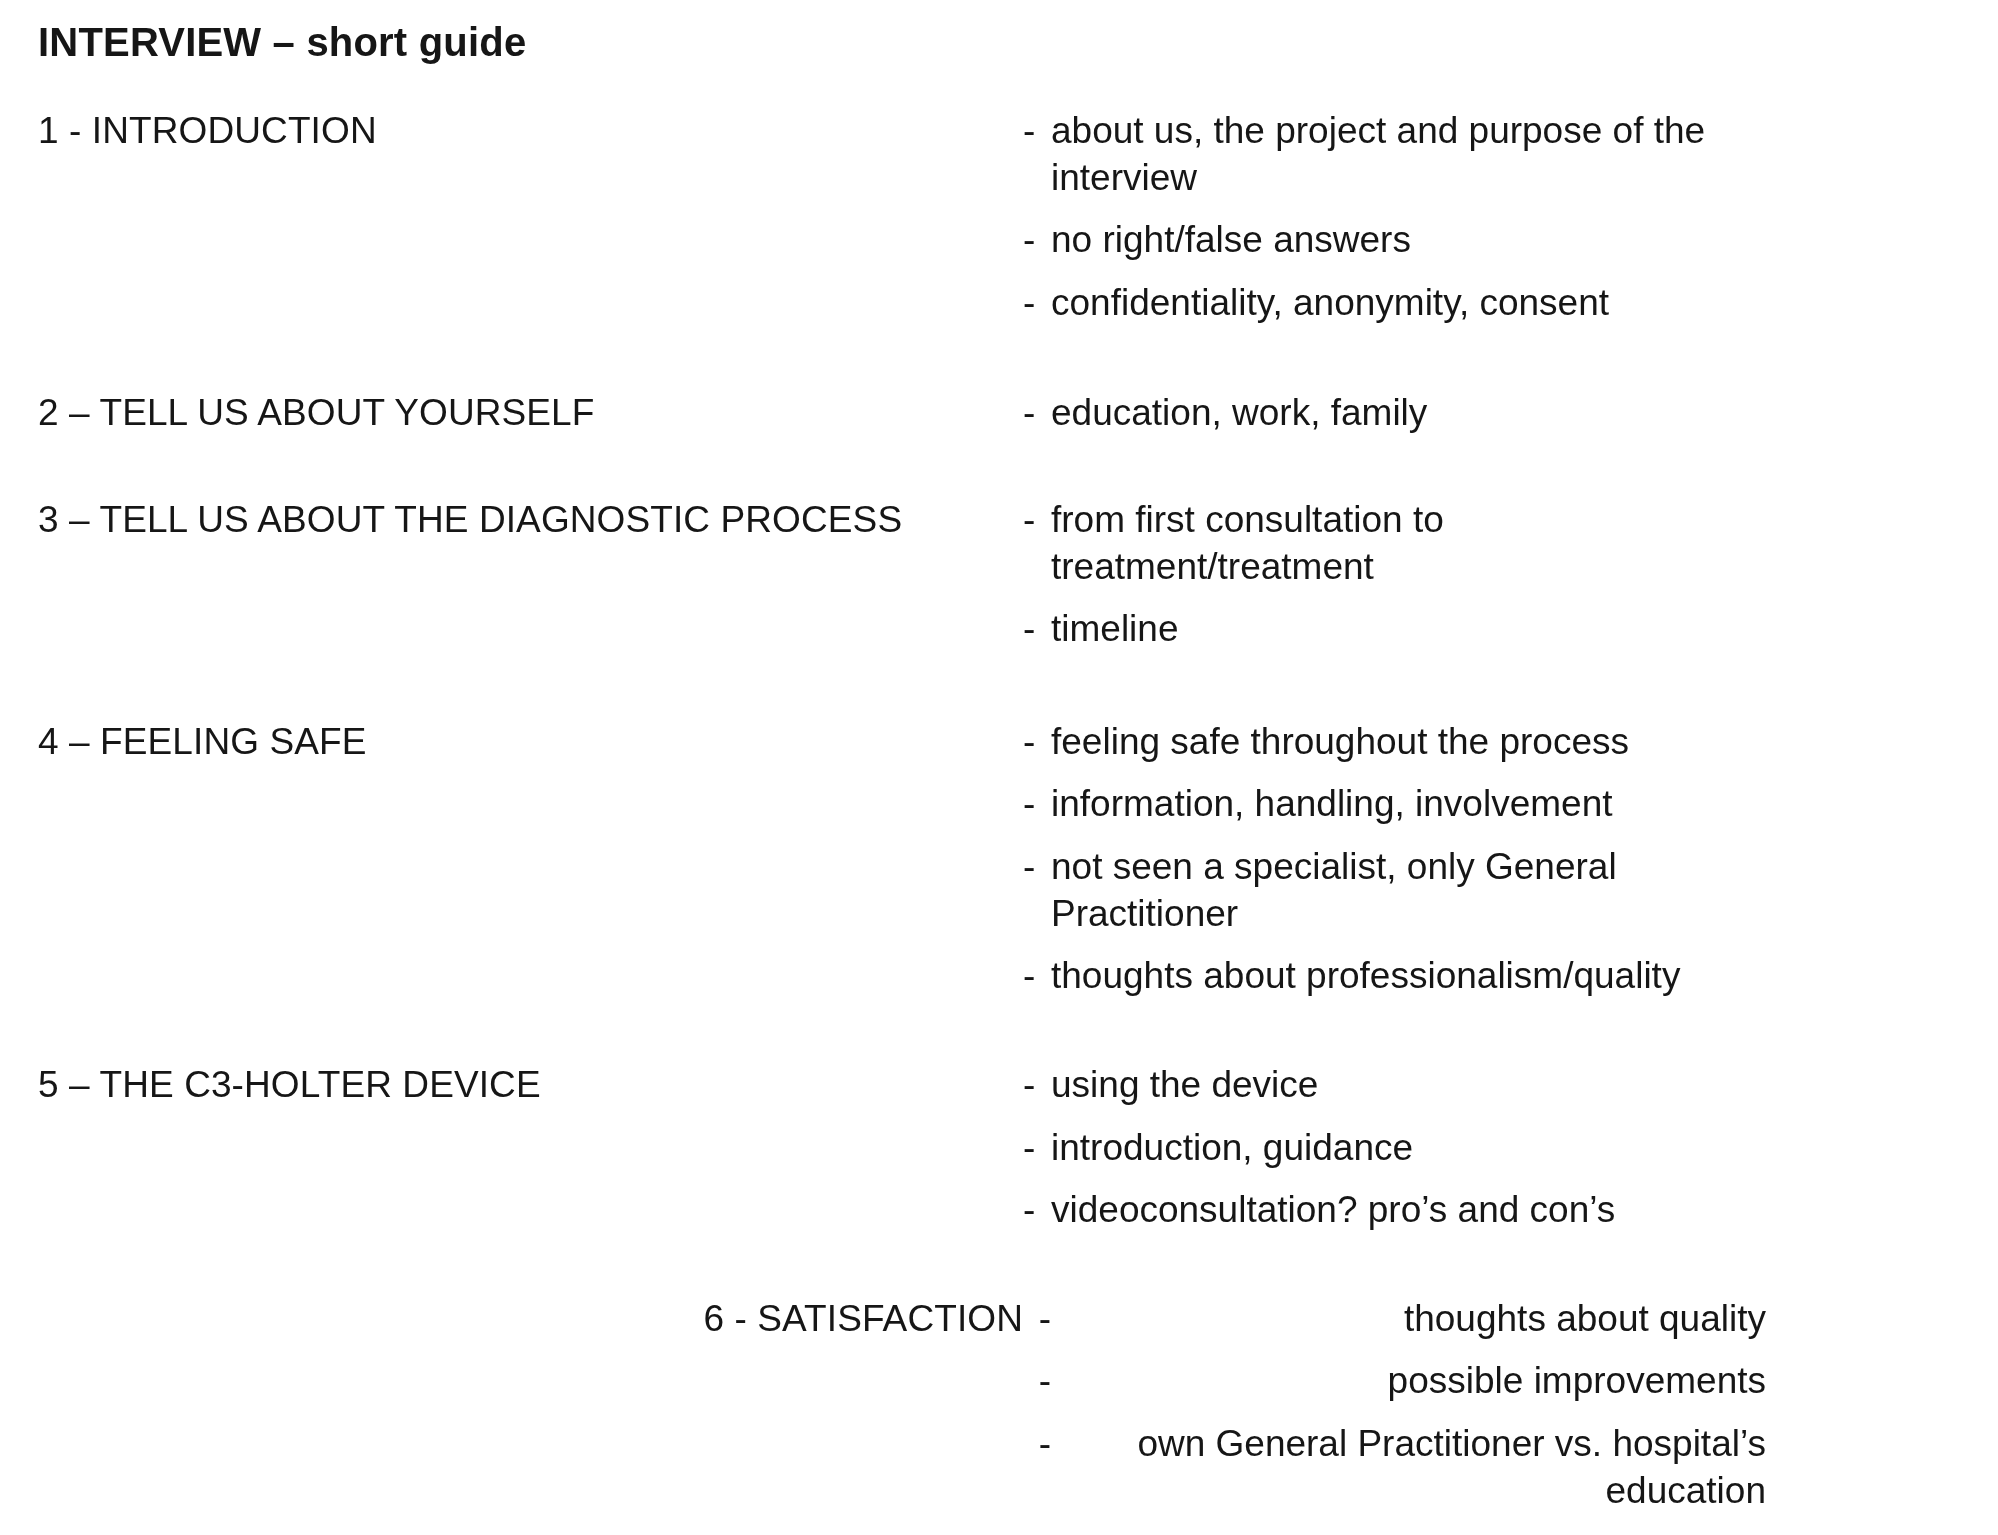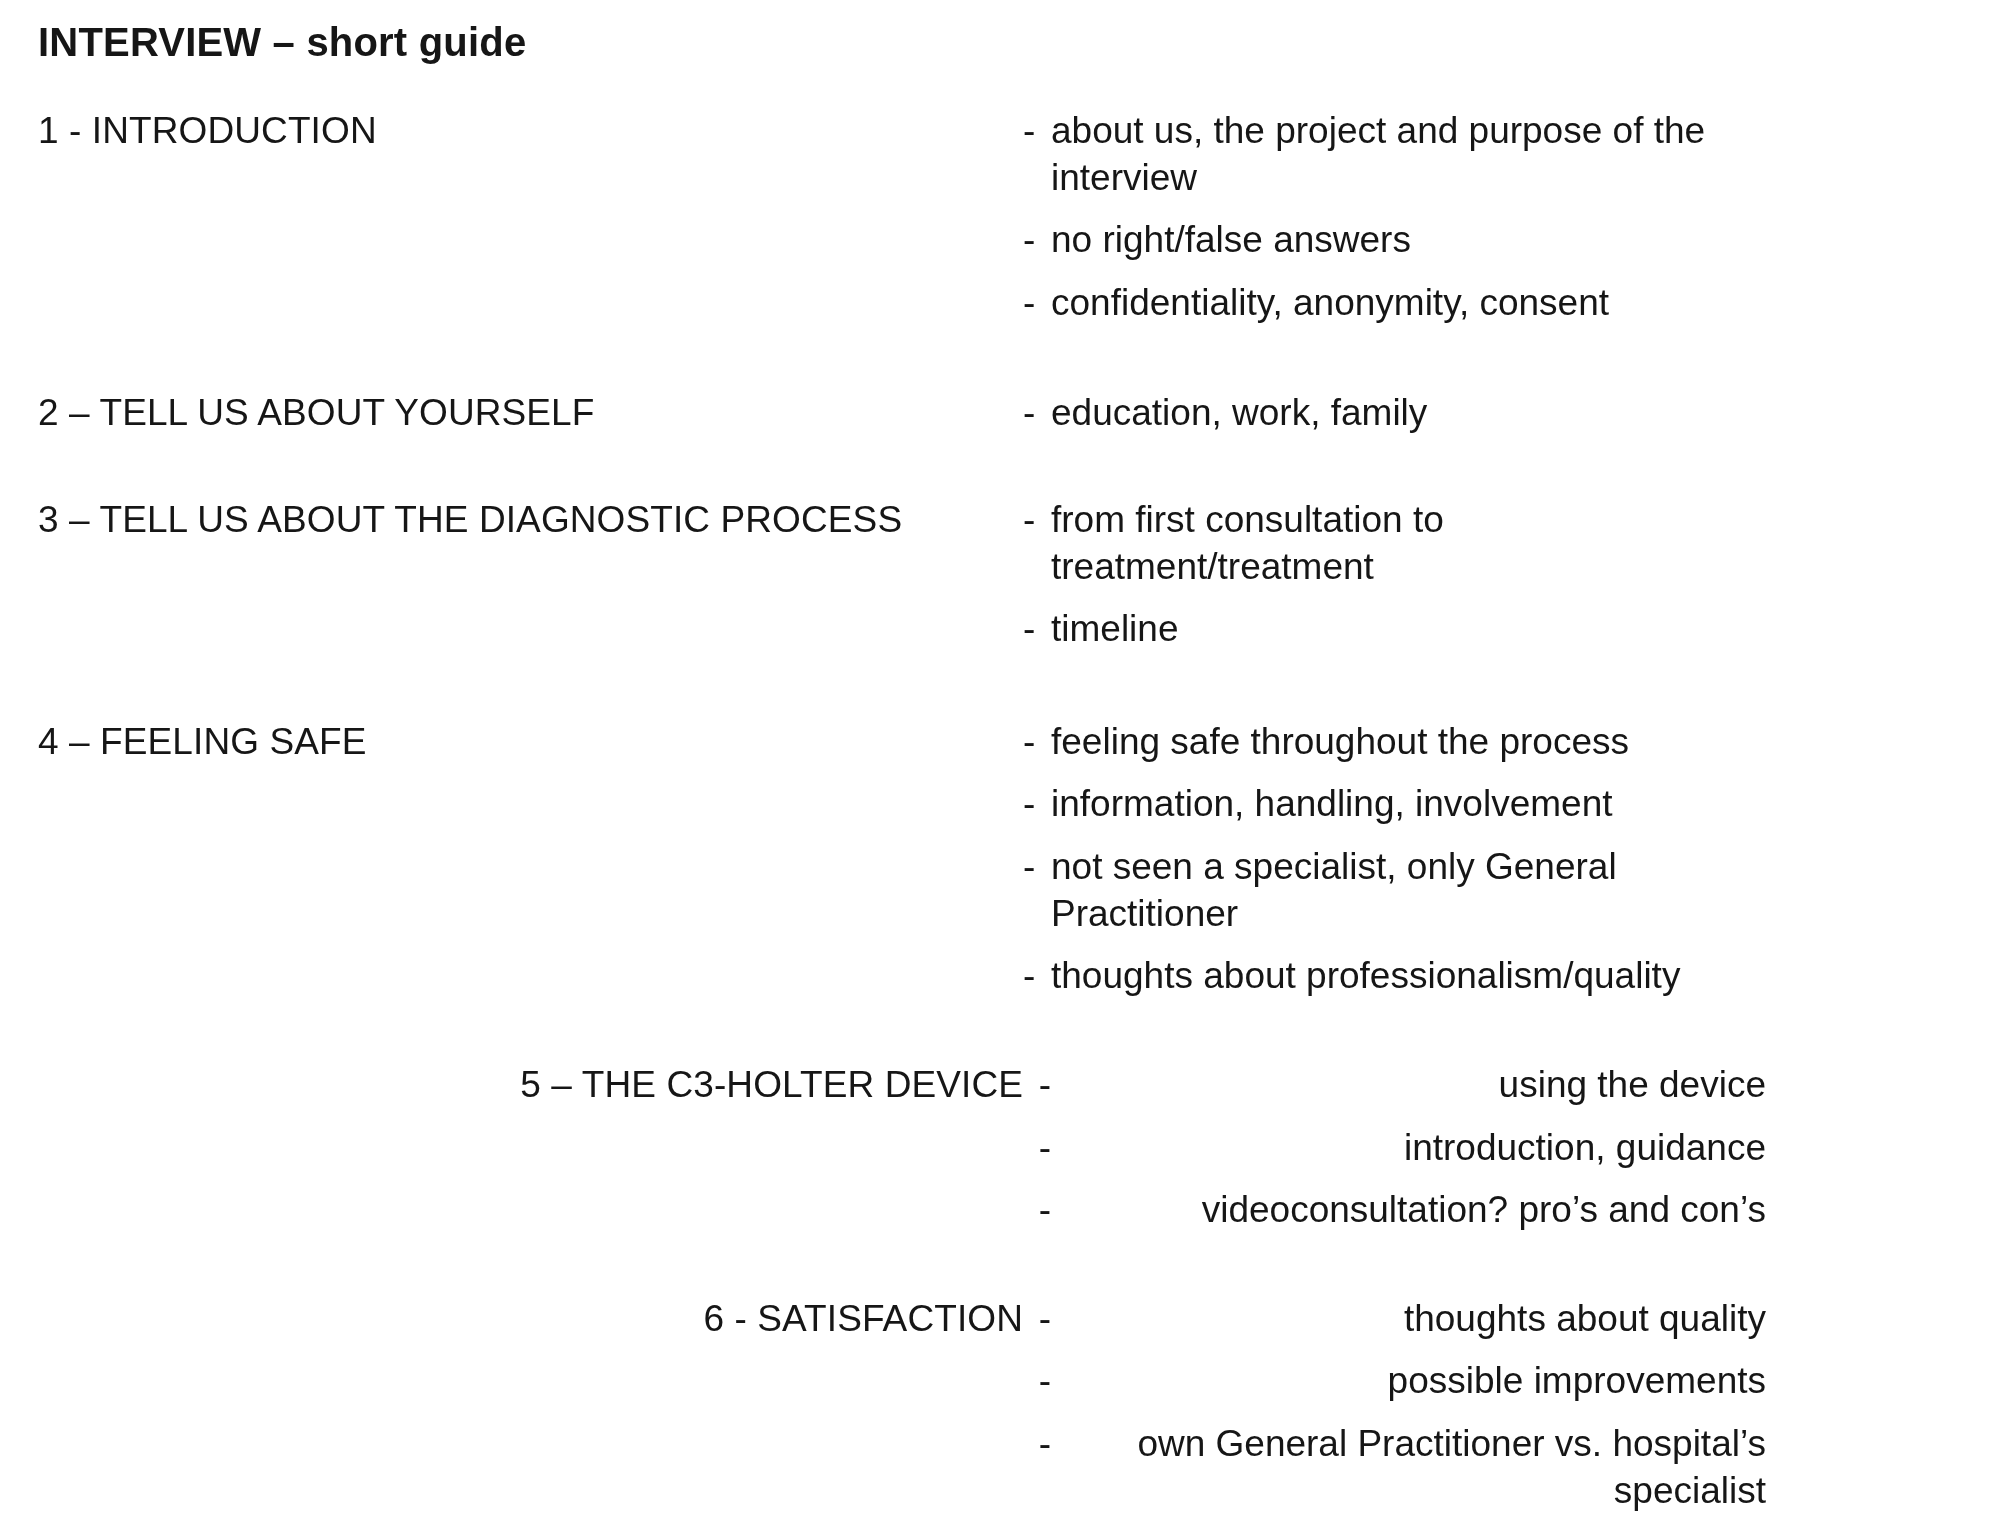--- a/index.html
+++ b/index.html
@@ -68,21 +68,21 @@
     width: 28px;
   }
   .ptext {
     flex: 1 1 auto;
   }
   
   .s1 { margin-bottom: 62px; }
   .s2 { margin-bottom: 58px; }
   .s3 { margin-bottom: 64px; }
   .s4 { margin-bottom: 60px; }
-  .s5 { margin-bottom: 60px; text-align: right; }
+  .s5 { margin-bottom: 60px; }
 </style>
 </head>
 <body>
 
 <div class="page">
 
   <h1 class="doc-title">INTERVIEW – short guide</h1>
 
   <div class="sections">
 
@@ -174,19 +174,19 @@
         <div class="point">
           <span class="dash">-</span>
           <span class="ptext">thoughts about quality</span>
         </div>
         <div class="point">
           <span class="dash">-</span>
           <span class="ptext">possible improvements</span>
         </div>
         <div class="point">
           <span class="dash">-</span>
-          <span class="ptext">own General Practitioner vs. hospital’s specialist</span>
+          <span class="ptext">own General Practitioner vs. hospital’s education</span>
         </div>
       </div>
     </div>
 
   </div>
 </div>
 
 </body></html>

